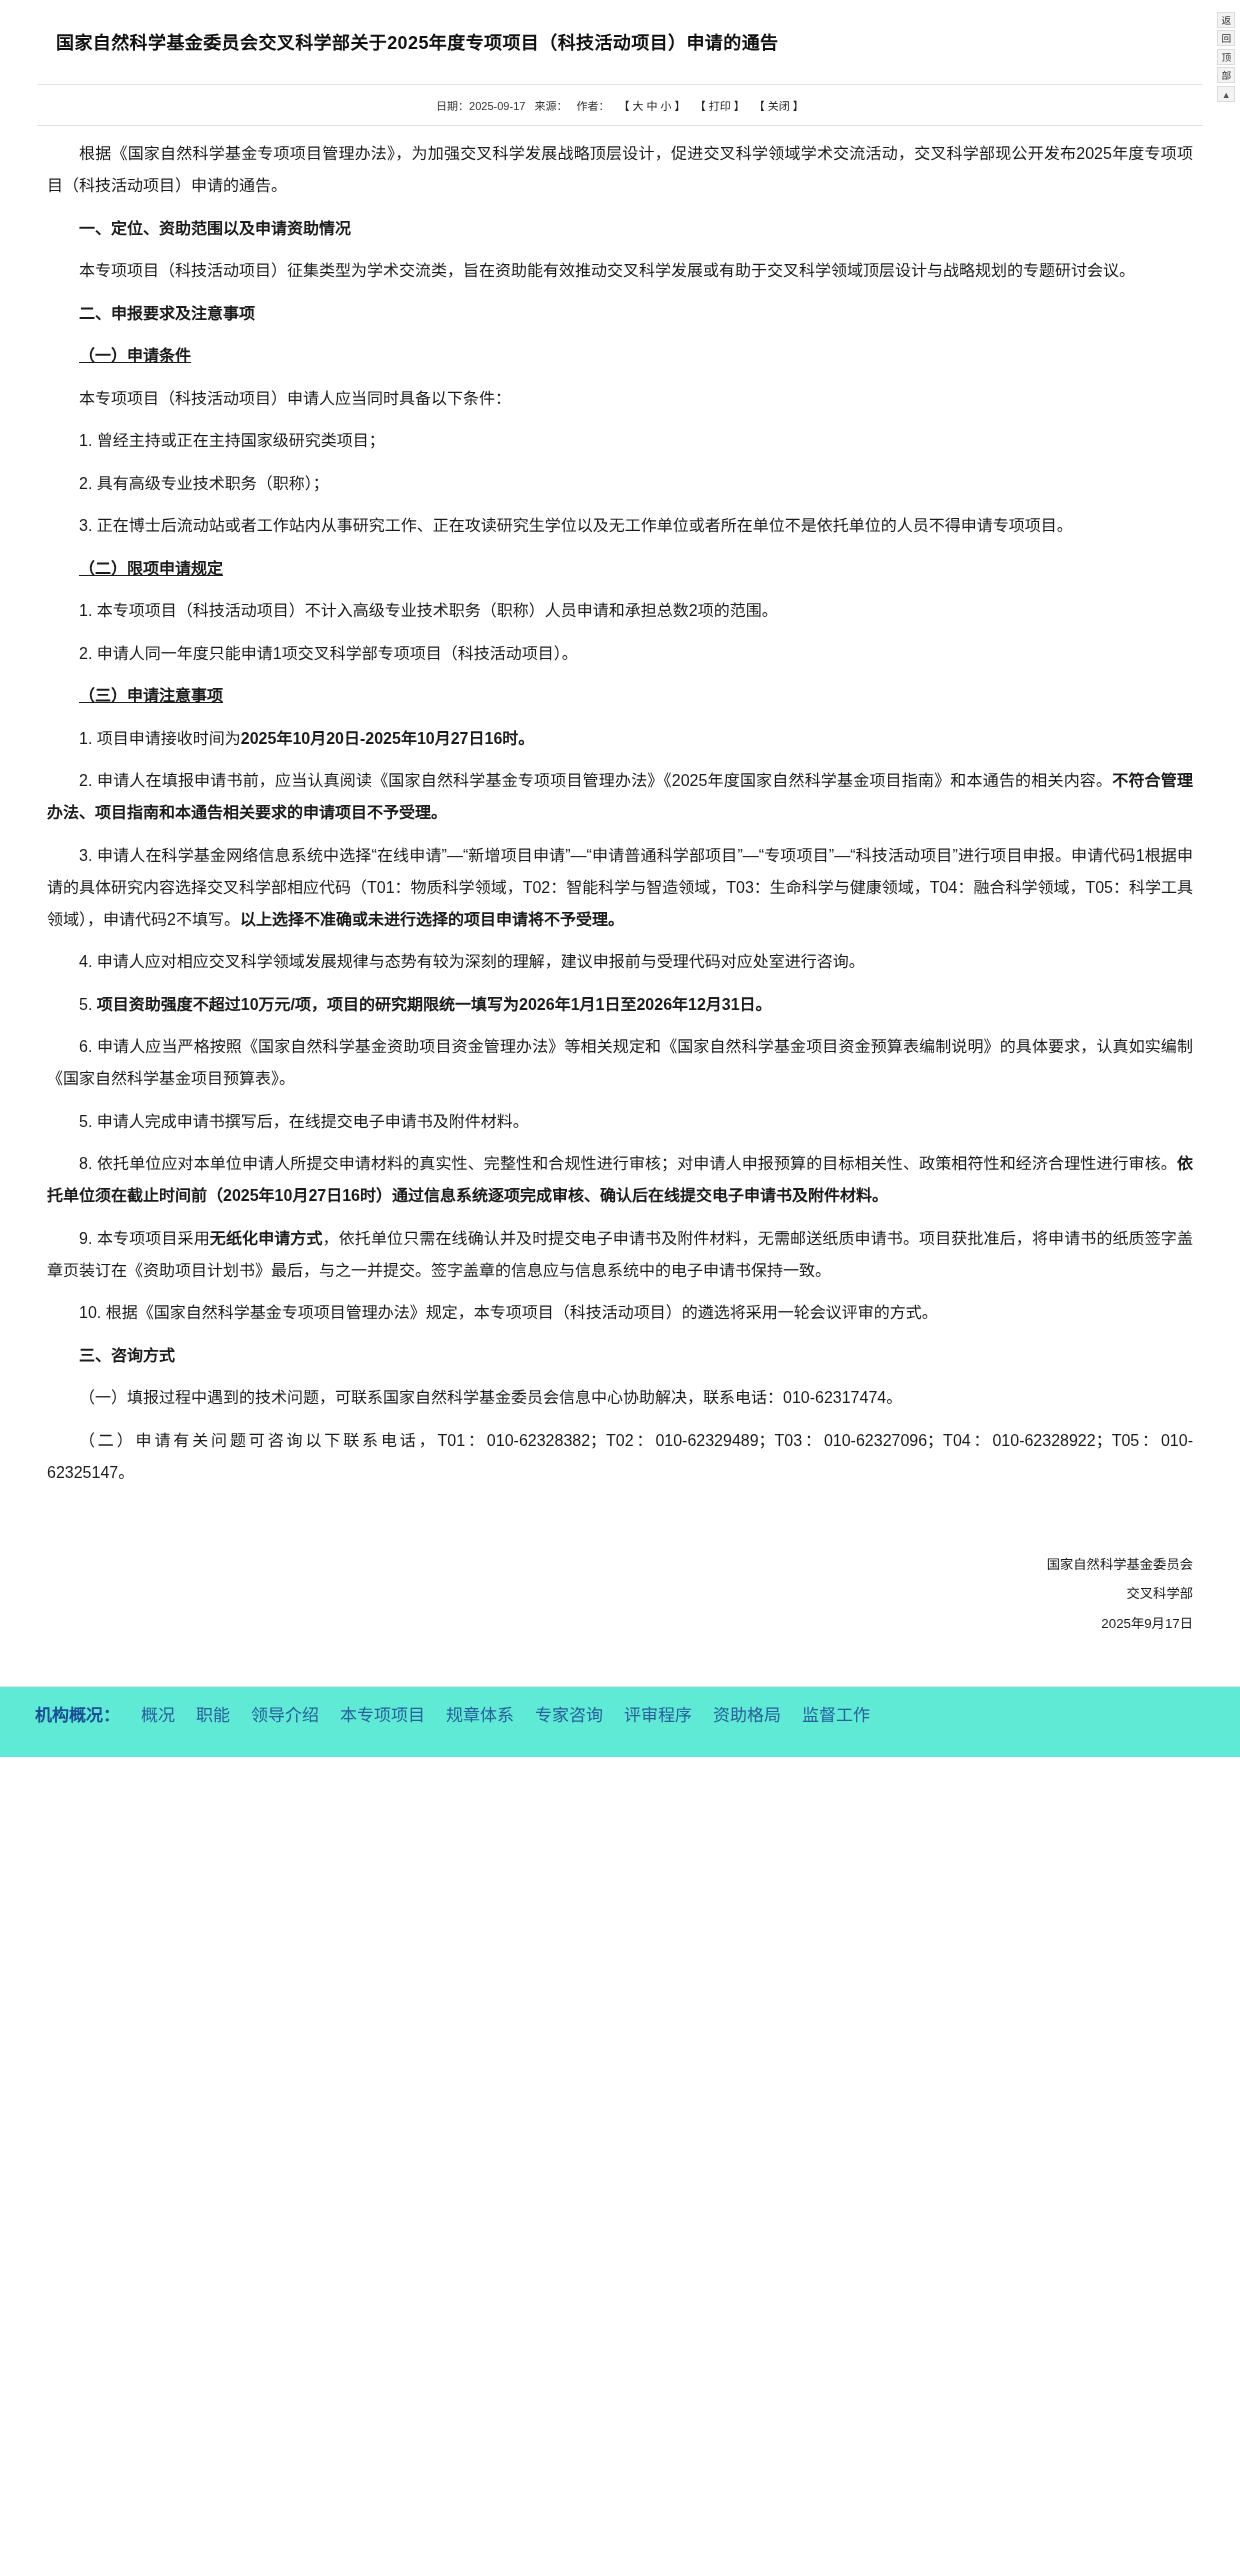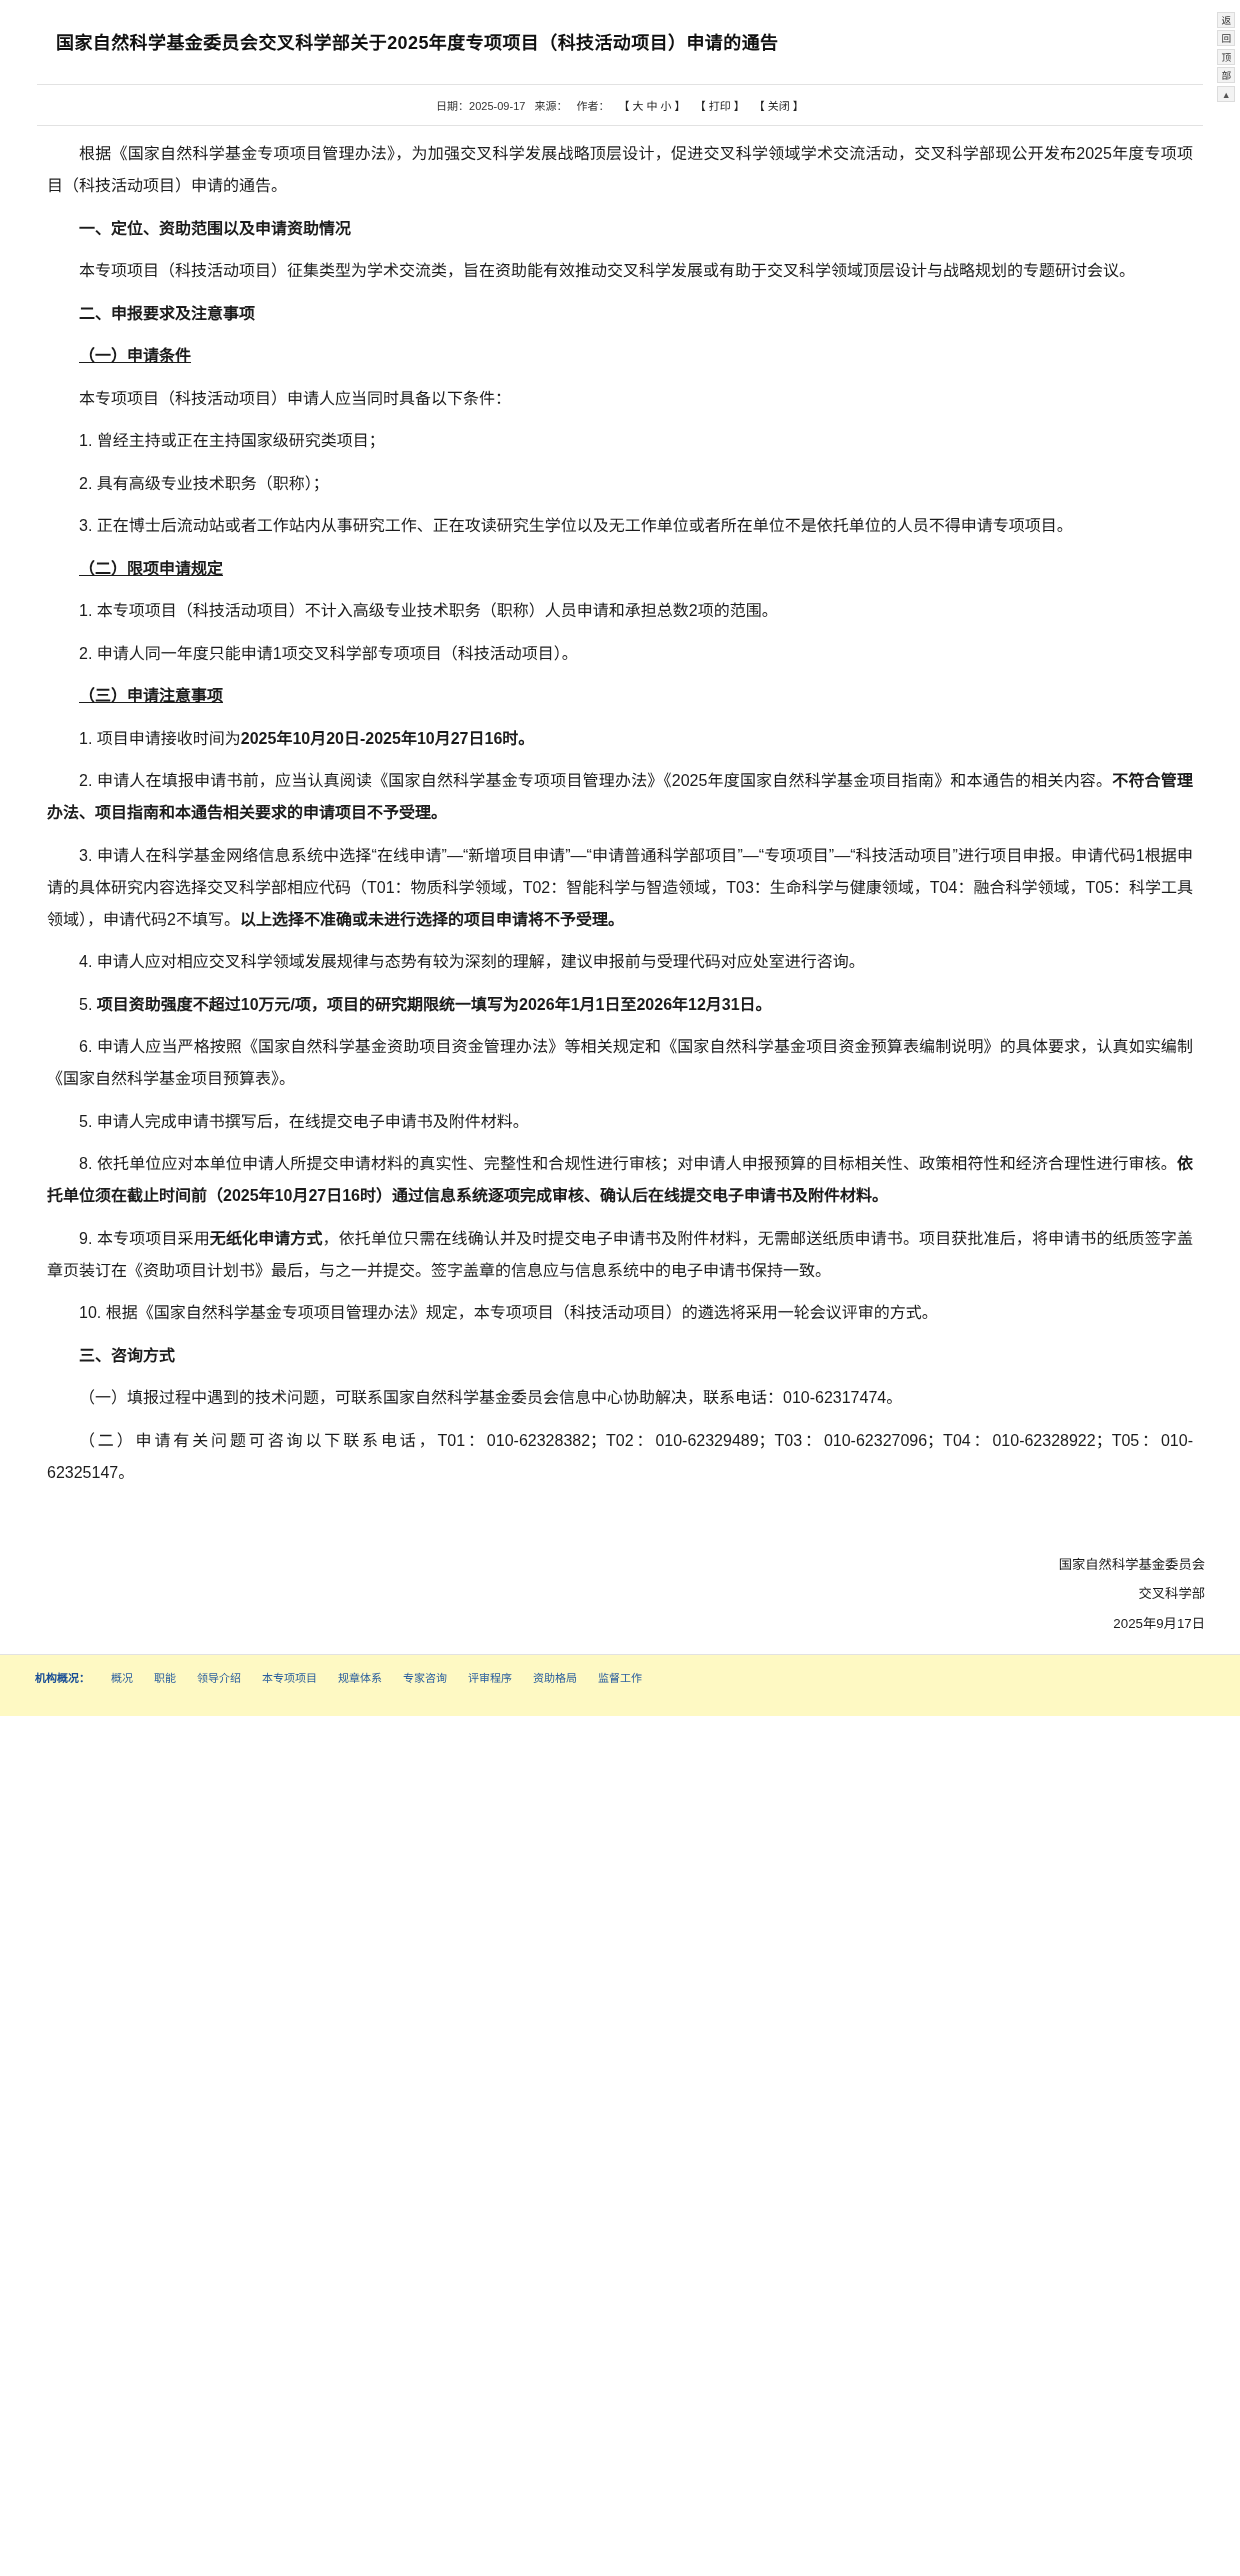--- a/index.html
+++ b/index.html
@@ -109,30 +109,30 @@
     font-weight: bold;
     text-indent: 2em;
     text-decoration: underline;
   }
   .content b { font-weight: bold; }
   .sign {
     margin-top: 27.4px;
     text-align: right;
     font-size: 13.3px;
     line-height: 2.1;
-    padding-right: 35px;
+    padding-right: 47px;
   }
   .sign div { margin-bottom: 1.6px; }
   
   .footer {
-    margin-top: 16px;
+    margin-top: 48px;
     border-top: 0.8px solid #e2e2e2;
-    background: #fef9c3;
+    background: #5eead4;
     padding: 14.5px 35px 19.4px 35px;
-    font-size: 11px;
+    font-size: 17px;
     color: #2b5f9e;
   }
   .footer-row {
     display: flex;
     align-items: baseline;
     gap: 21px;
     margin-bottom: 11.3px;
     flex-wrap: wrap;
   }
   .footer-row .f-label {

